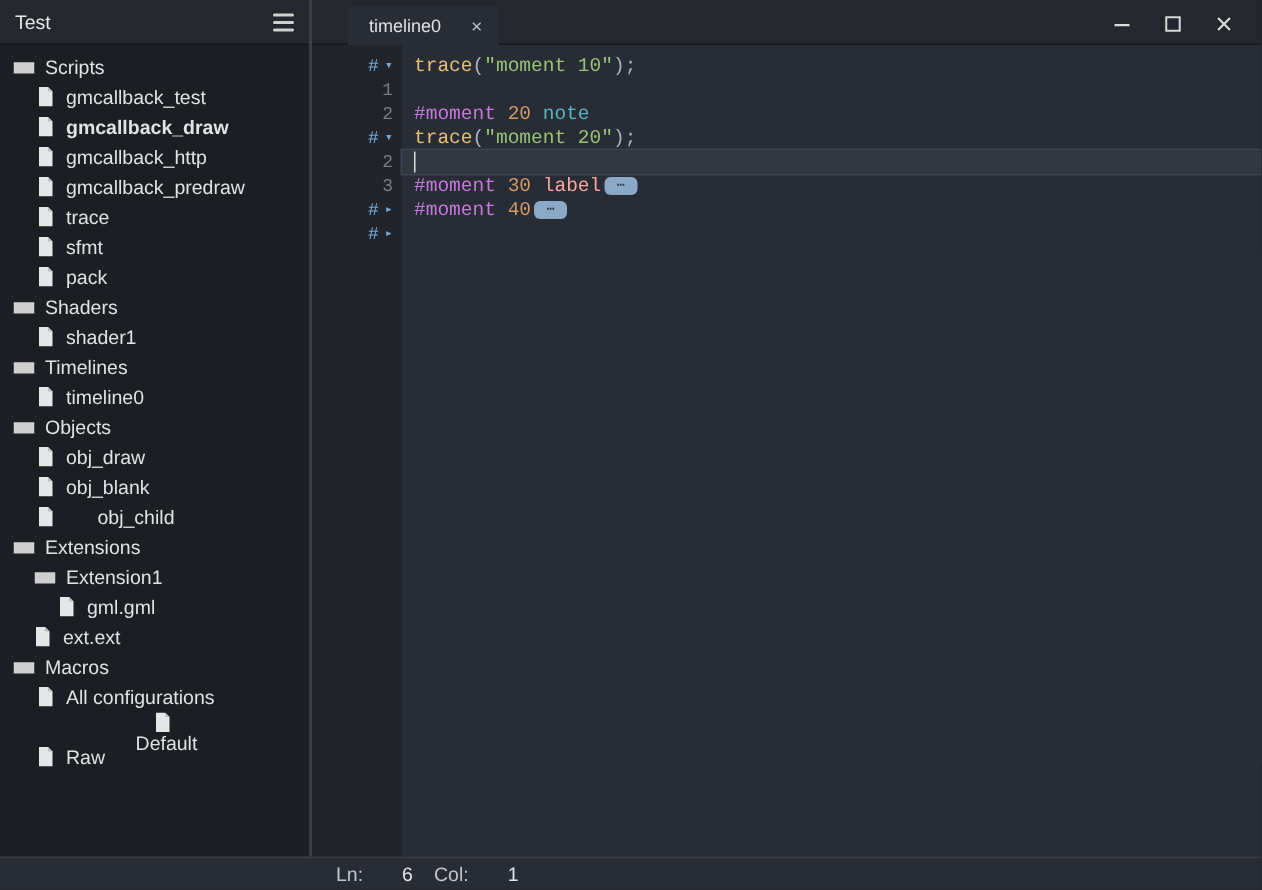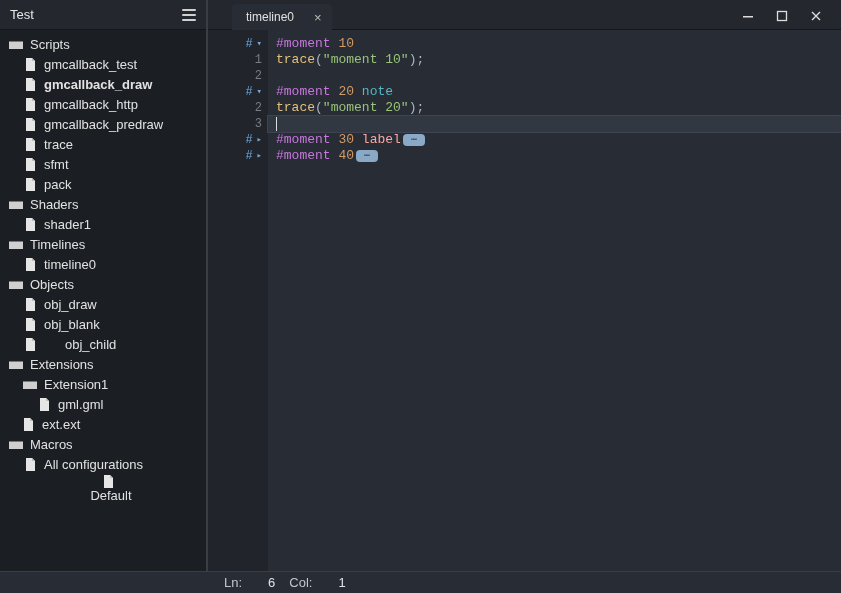--- a/index.html
+++ b/index.html
@@ -444,20 +444,29 @@
         </div>
         <div class="tree-node" style="padding-left: 22px; flex-direction: column;">
           <span class="icon-slot file-icon">
             <svg width="11" height="13" viewBox="0 0 11 13">
               <path d="M1 0 L7 0 L10 3 L10 13 L1 13 Z" fill="#e6e6e6"></path>
               <path d="M7 0 L7 3 L10 3 Z" fill="#bfbfbf"></path>
             </svg>
           </span>
           <span class="tree-label">Default</span>
         </div>
+        <div class="tree-node" style="padding-left: 22px;">
+          <span class="icon-slot file-icon">
+            <svg width="11" height="13" viewBox="0 0 11 13">
+              <path d="M1 0 L7 0 L10 3 L10 13 L1 13 Z" fill="#e6e6e6"></path>
+              <path d="M7 0 L7 3 L10 3 Z" fill="#bfbfbf"></path>
+            </svg>
+          </span>
+          <span class="tree-label">Raw</span>
+        </div>
       </div>
   </div>
 
   <div class="editor-area">
     <div class="titlebar">
       <div class="tabs">
         <div class="tab">
           <span>timeline0</span>
           <span class="tab-close">×</span>
         </div>
@@ -506,21 +515,20 @@
           <div class="gline section">
             <span>#</span>
             <span class="chev">▸</span>
           </div>
           <div class="gline section">
             <span>#</span>
             <span class="chev">▸</span>
           </div>
         </div>
       <div class="code" id="code">
-          <div class="cline"><span class="tok-dir">#moment</span> <span class="tok-num">10</span></div>
           <div class="cline"><span class="tok-func">trace</span><span class="tok-punc">(</span><span class="tok-str">"moment 10"</span><span class="tok-punc">)</span><span class="tok-punc">;</span></div>
           <div class="cline"></div>
           <div class="cline"><span class="tok-dir">#moment</span> <span class="tok-num">20</span> <span class="tok-note">note</span></div>
           <div class="cline"><span class="tok-func">trace</span><span class="tok-punc">(</span><span class="tok-str">"moment 20"</span><span class="tok-punc">)</span><span class="tok-punc">;</span></div>
           <div class="cline current"><span class="caret"></span></div>
           <div class="cline"><span class="tok-dir">#moment</span> <span class="tok-num">30</span> <span class="tok-ident">label</span><span class="fold-badge">⋯</span></div>
           <div class="cline"><span class="tok-dir">#moment</span> <span class="tok-num">40</span><span class="fold-badge">⋯</span></div>
         </div>
     </div>
   </div>

